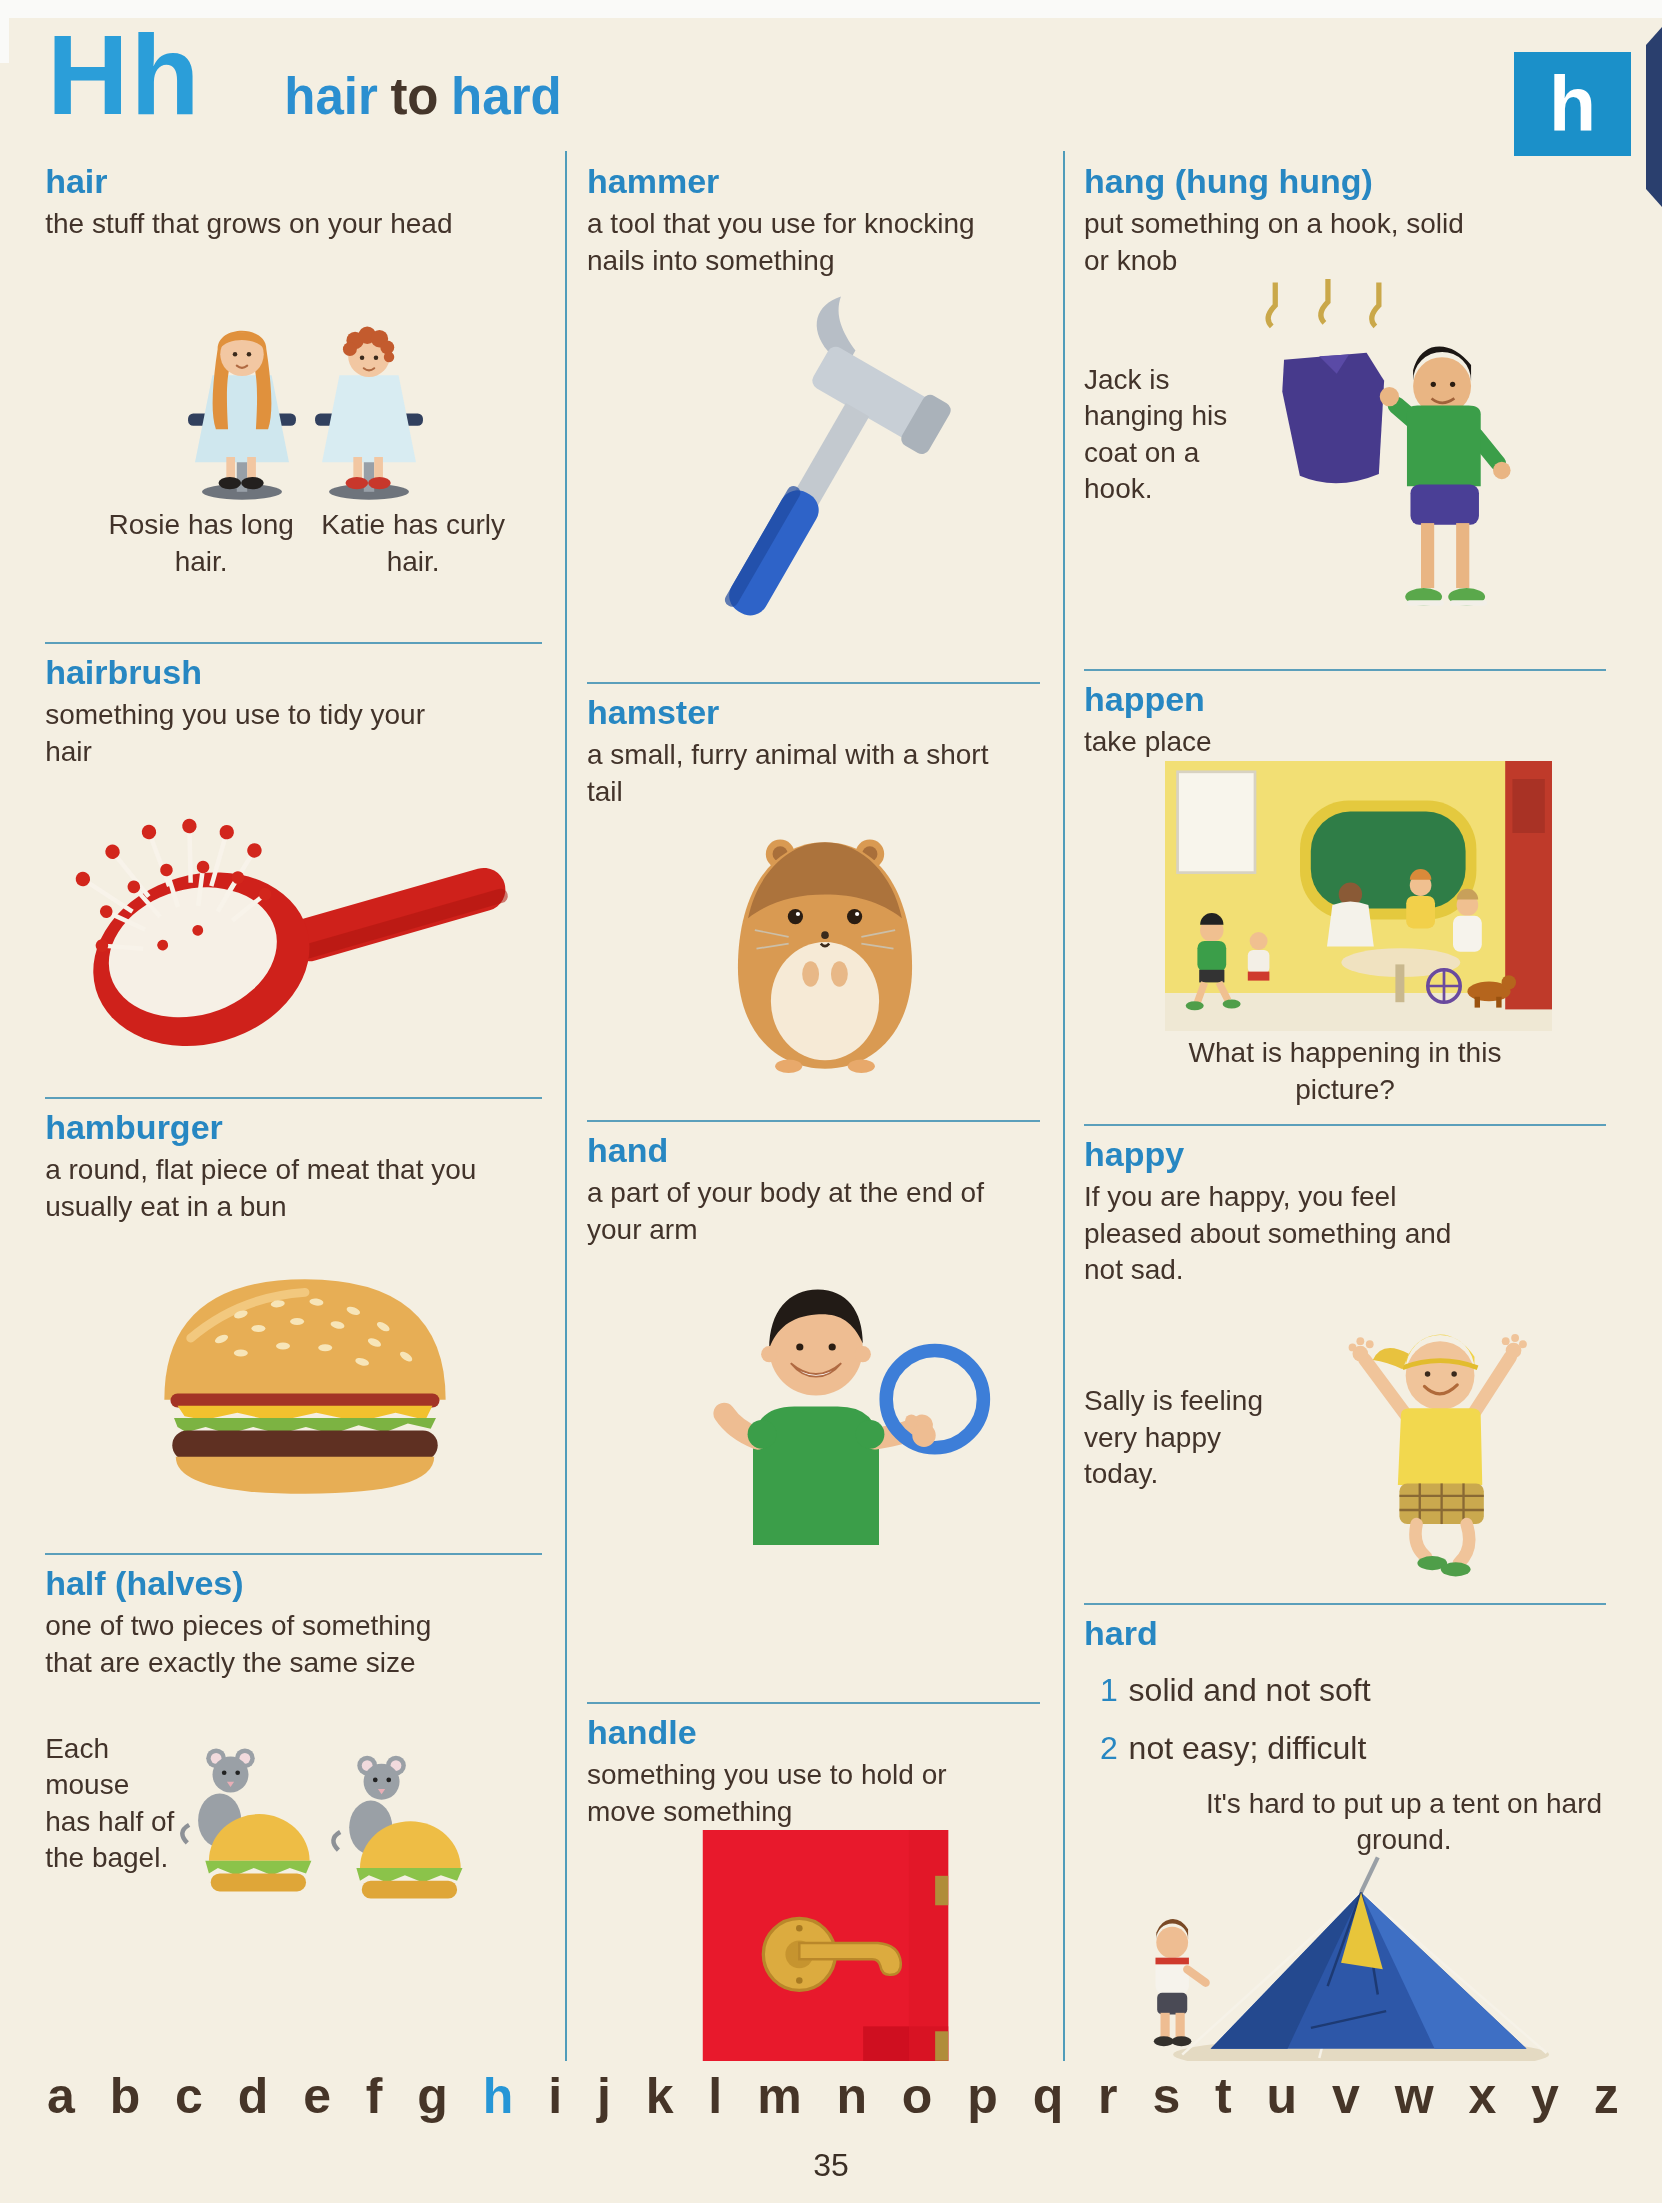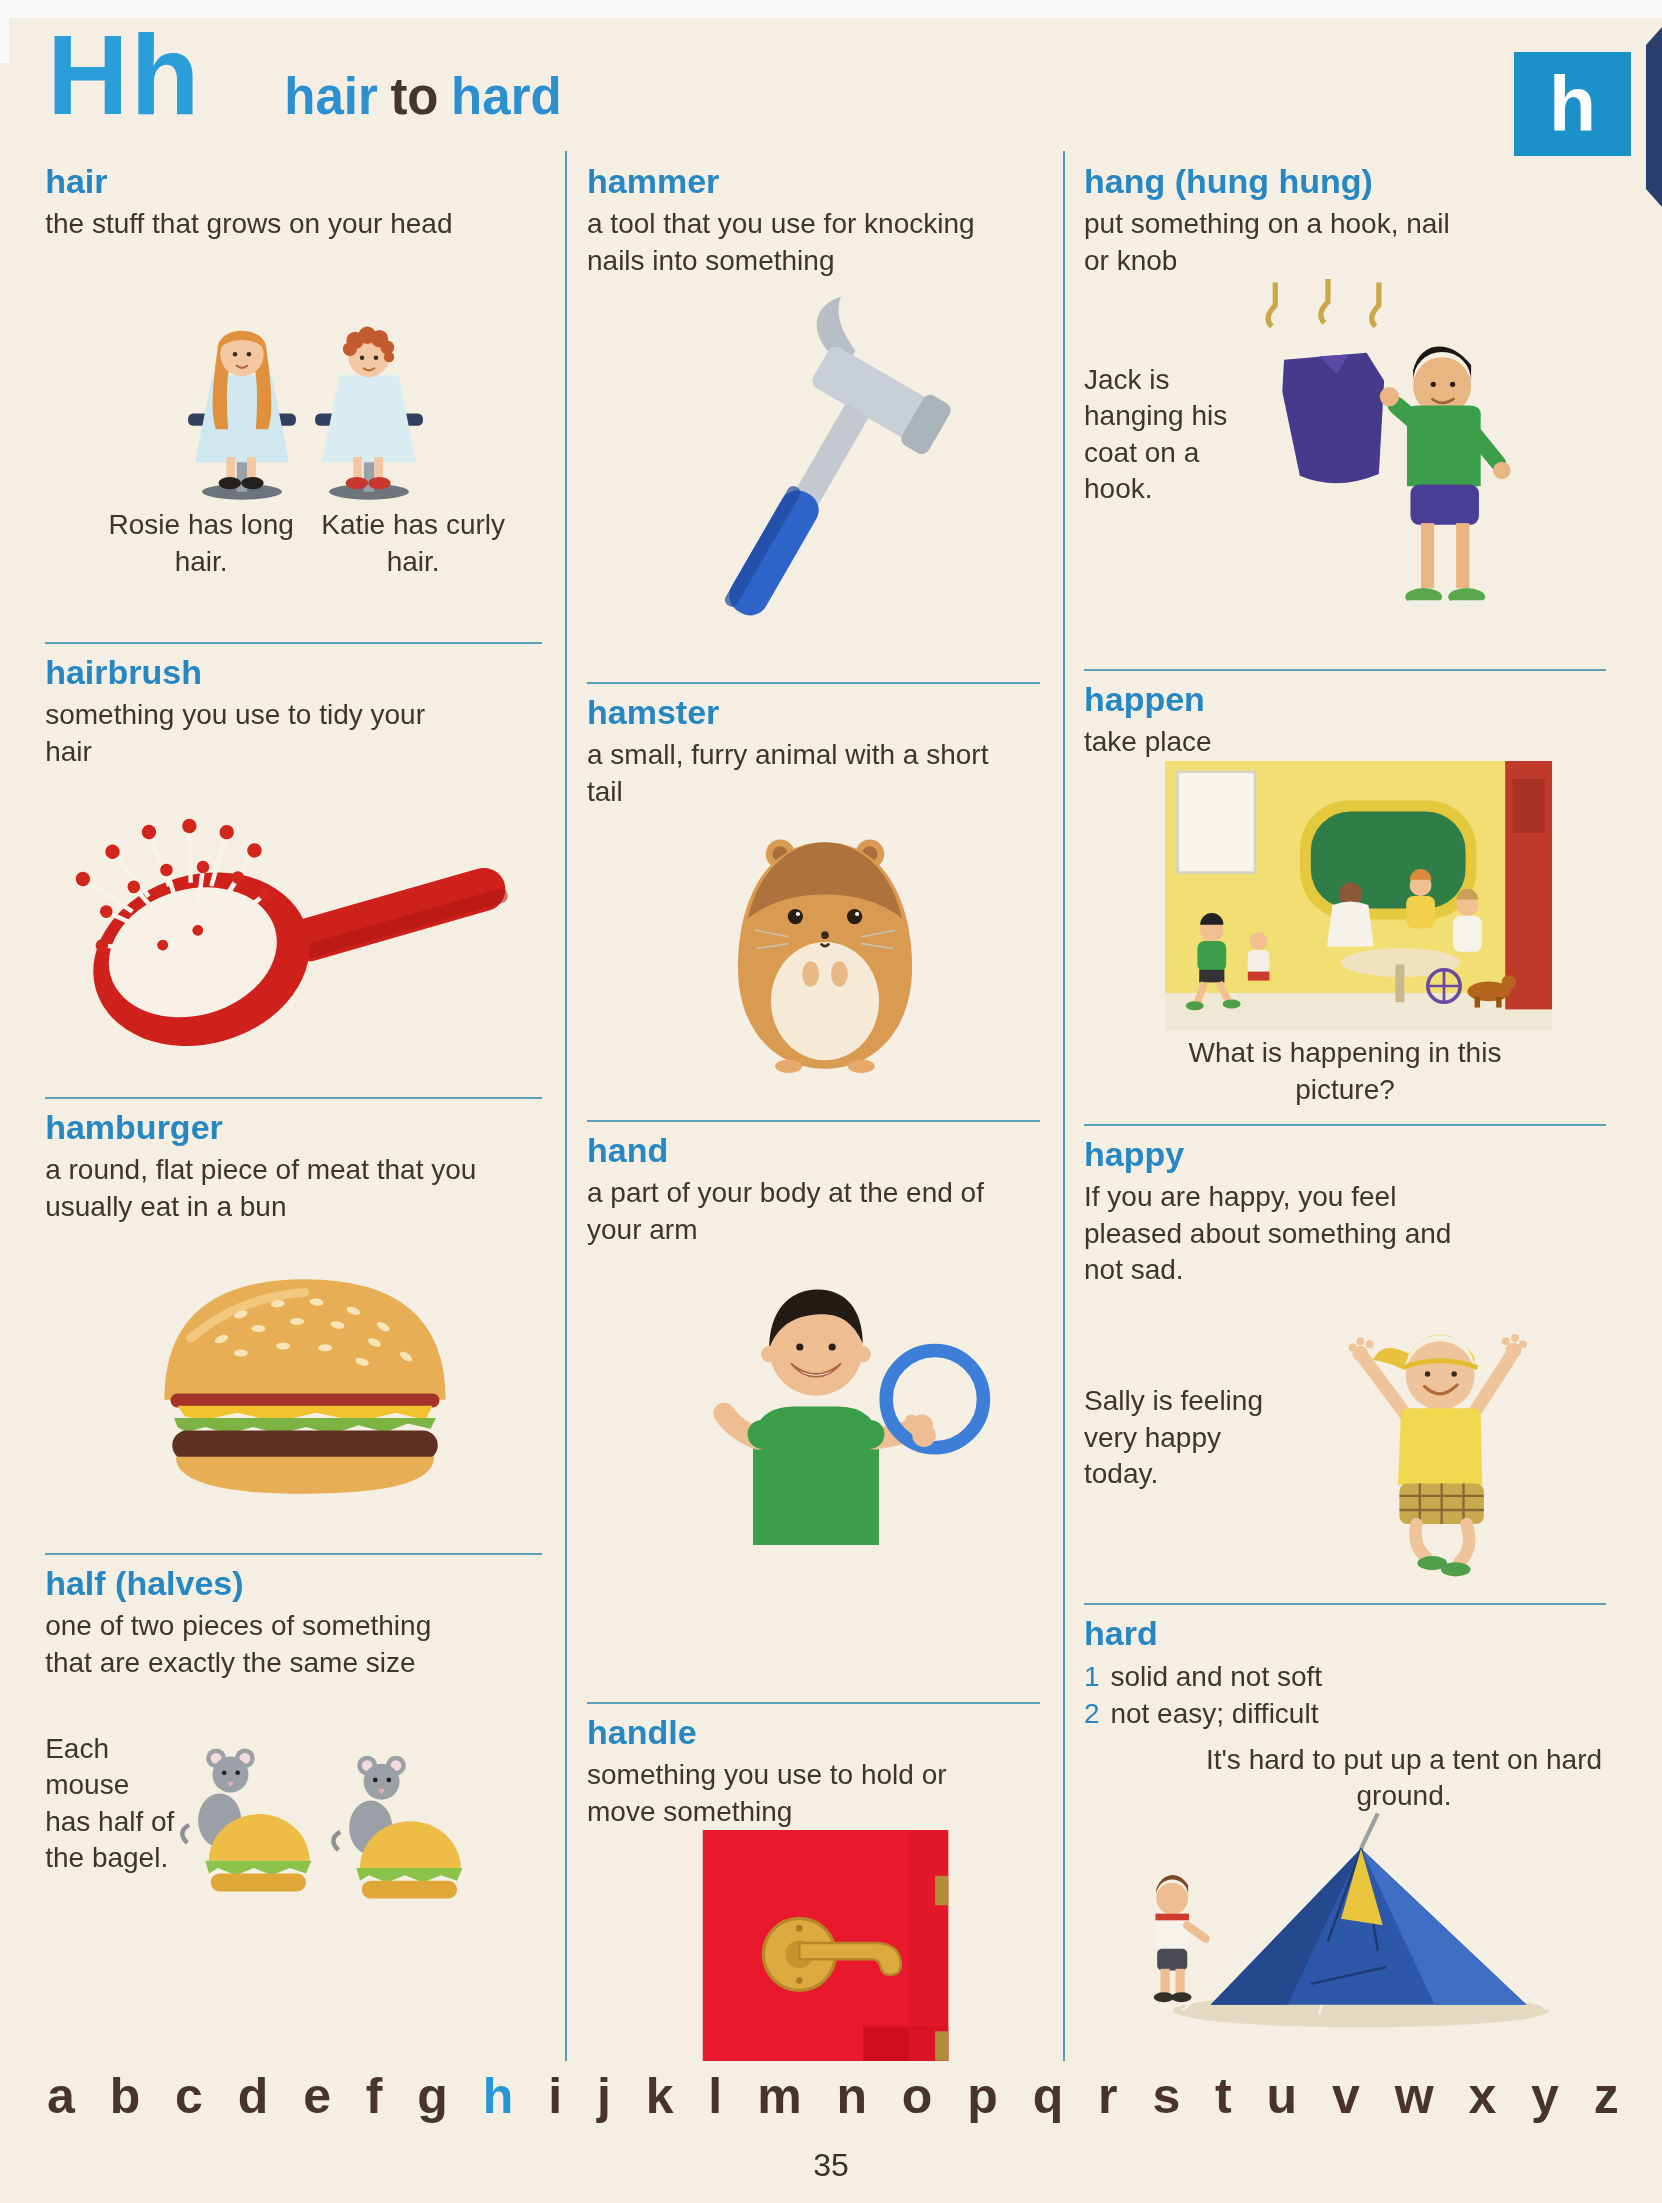--- a/index.html
+++ b/index.html
@@ -49,21 +49,21 @@
   .e-hammer .def{max-width:432px;}
   .e-hamster .def{max-width:423px;}
   .e-hand .def{max-width:414px;}
   .e-handle .def{max-width:396px;}
   .handle-cap{text-align:center;margin-top:7.2px;}
   .e-hang .def{max-width:387px;}
   .e-hang .cap{width:158px;margin-top:83px;}
   .happen-cap{width:378px;text-align:center;margin:1.8px 0 0 72px;}
   .e-happy .def{max-width:387px;}
   .e-happy .cap{width:198px;margin-top:95px;}
-  .sense{margin:0;font-size:28px;line-height:1.33;color:#42332a;}
+  .sense{margin:16px;font-size:32px;line-height:1.33;color:#42332a;}
   .sense .num{color:#2787c2;margin-right:10.8px;}
   .hard-cap{width:432px;margin:9px 0 0 104px;text-align:center;}
   .hard-img{margin-top:-14.4px;}
 
   
   .alphabet{position:absolute;top:2067px;left:47px;width:1572px;display:flex;
             justify-content:space-between;font-size:50px;font-weight:bold;color:#463528;}
   .alphabet span.hl{color:#2696d6;}
   .pagenum{position:absolute;top:2147px;left:0;width:100%;text-align:center;
            font-size:32px;color:#3b2f25;}
@@ -349,21 +349,21 @@
           </svg>
         </div>
         <p class="cap handle-cap">a door handle</p>
       </section>
     </div>
 
     <div class="col col3">
 
       <section class="entry e-hang">
         <h3 class="hw">hang (hung hung)</h3>
-        <p class="def">put something on a hook, nail or knob</p>
+        <p class="def">put something on a hook, solid or knob</p>
         <div class="side">
           <p class="cap">Jack is hanging his coat on a hook.</p>
           <svg width="279" height="360" viewBox="0 0 310 410">
             <g stroke="#caa84a" stroke-width="6" fill="none">
               <path d="M34,4 L34,30 Q20,44 30,54"></path>
               <path d="M94,0 L94,26 Q80,40 90,50"></path>
               <path d="M152,4 L152,30 Q138,44 148,54"></path>
             </g>
             <path d="M44,92 L138,84 L158,116 L152,222 Q104,242 62,224 L42,128 Z" fill="#473a8c"></path>
             <path d="M84,88 L118,86 L104,108 Z" fill="#5a4aa6"></path>

